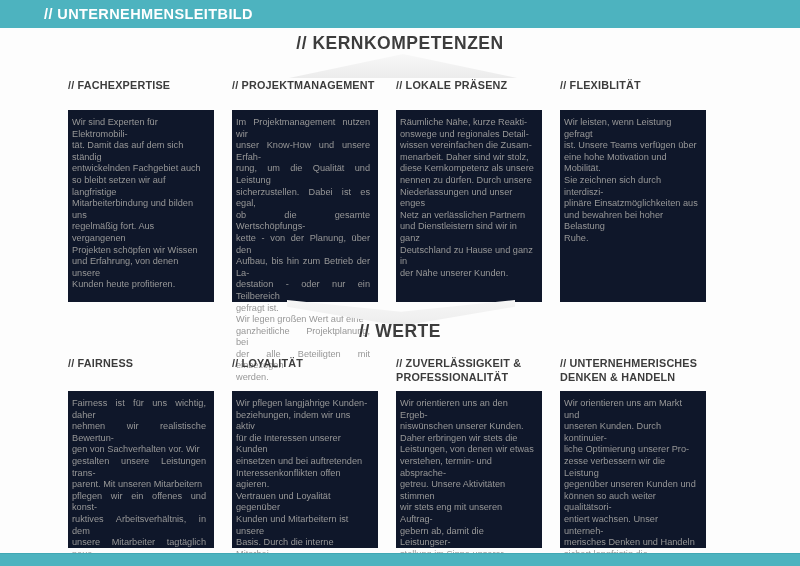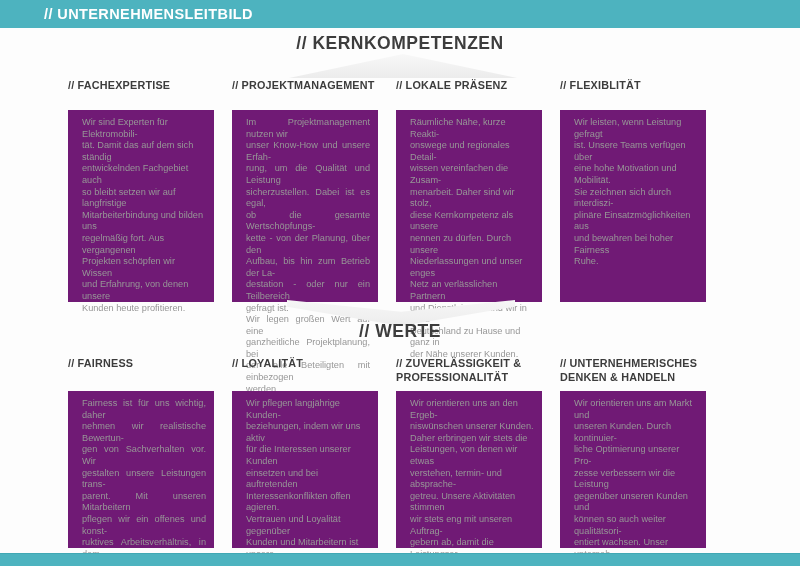--- a/index.html
+++ b/index.html
@@ -79,23 +79,23 @@
     font-weight: bold;
     color: #3c3c3c;
     line-height: 14px;
     letter-spacing: 0.2px;
   }
   .kern-columns  .col-title { height: 18px; }
   .werte-columns .col-title { height: 28px; margin-bottom: 7px; }
   .kern-columns  .col-box   { margin-top: 14px; height: 192px; }
   .werte-columns .col-box   { height: 157px; }
   .col-box {
-    background: #701a75;
+    background: #0f172a;
     box-sizing: border-box;
-    padding: 7px 8px 4px 14px;
+    padding: 7px 8px 4px 4px;
   }
   .col-text {
     margin: 0;
     font-size: 9.2px;
     line-height: 11.6px;
     color: #979797;
     white-space: pre-line;
   }
   .col-text.justify { text-align: justify; }
   
@@ -169,21 +169,21 @@
       </div>
     </div>
     <div class="col">
       <div class="col-title">// FLEXIBLITÄT</div>
       <div class="col-box">
         <p class="col-text">Wir leisten, wenn Leistung gefragt
 ist. Unsere Teams verfügen über
 eine hohe Motivation und Mobilität.
 Sie zeichnen sich durch interdiszi-
 plinäre Einsatzmöglichkeiten aus
-und bewahren bei hoher Fairness
+und bewahren bei hoher Belastung
 Ruhe.</p>
       </div>
     </div>
   </div>
 
   <div class="chevron-down"></div>
   <div class="section-title werte-title">// WERTE</div>
 
   <div class="columns werte-columns">
     <div class="col">

